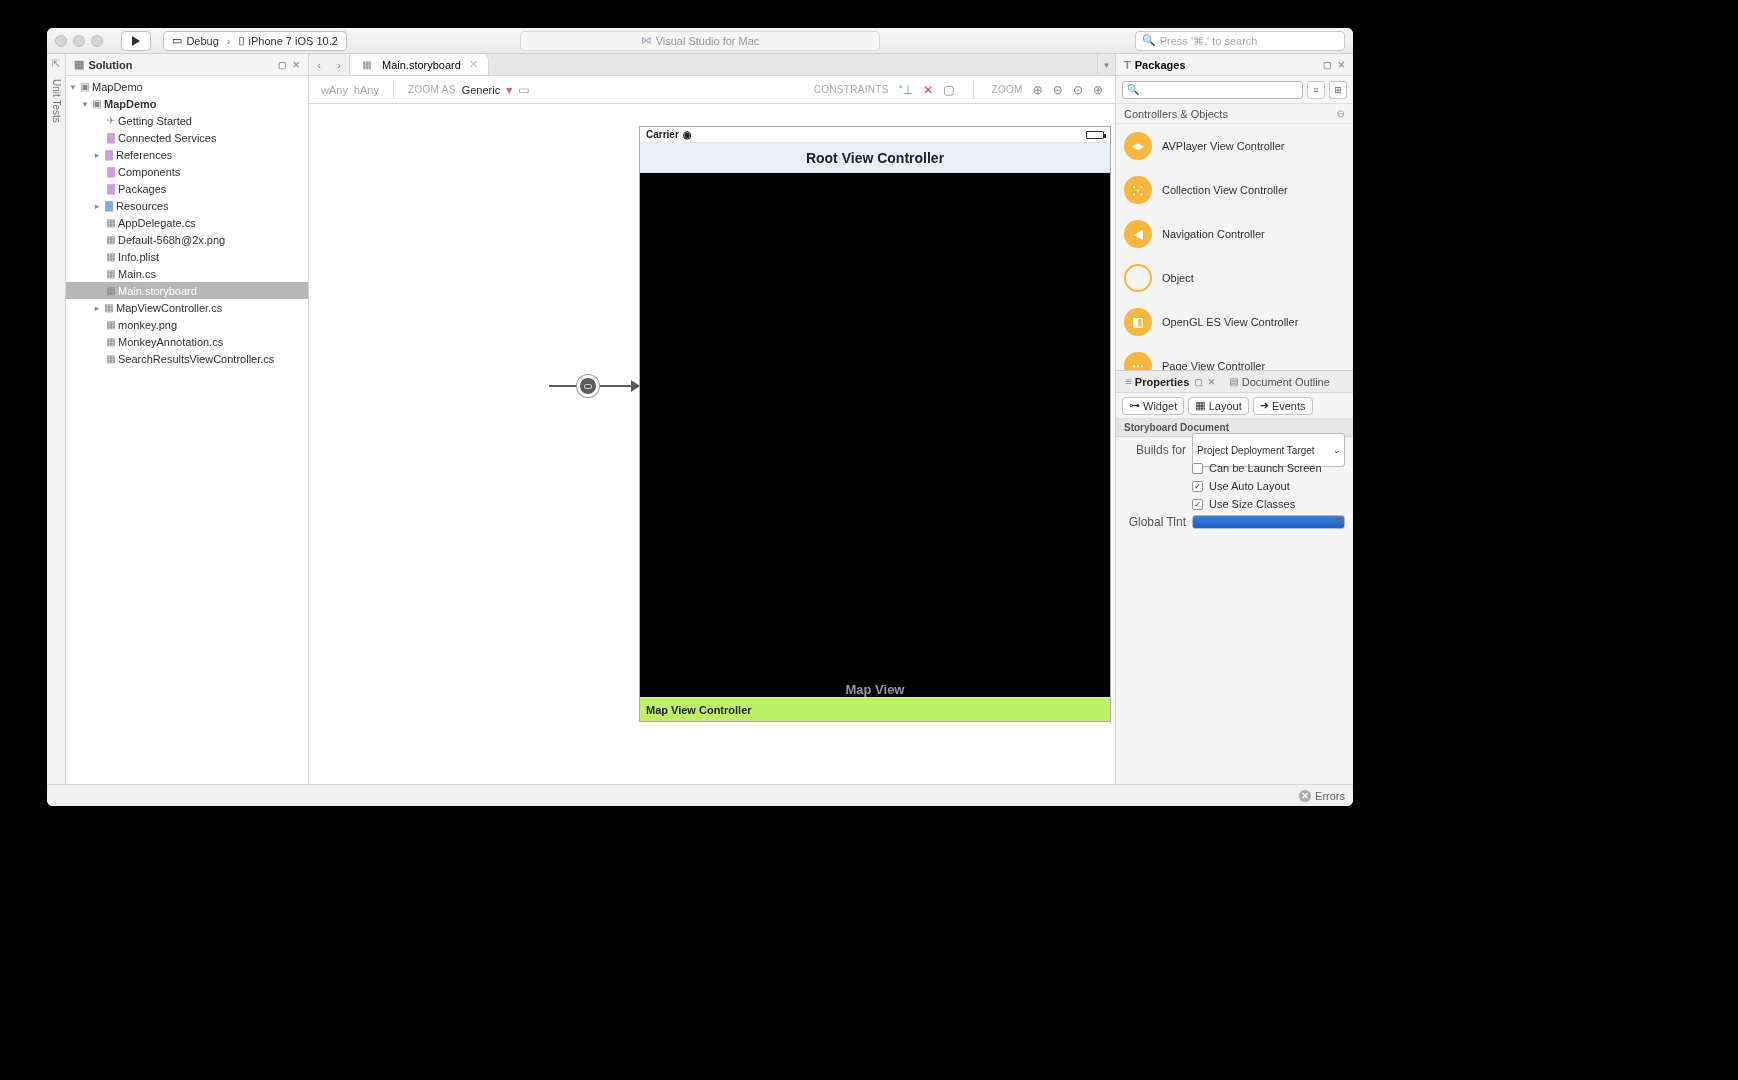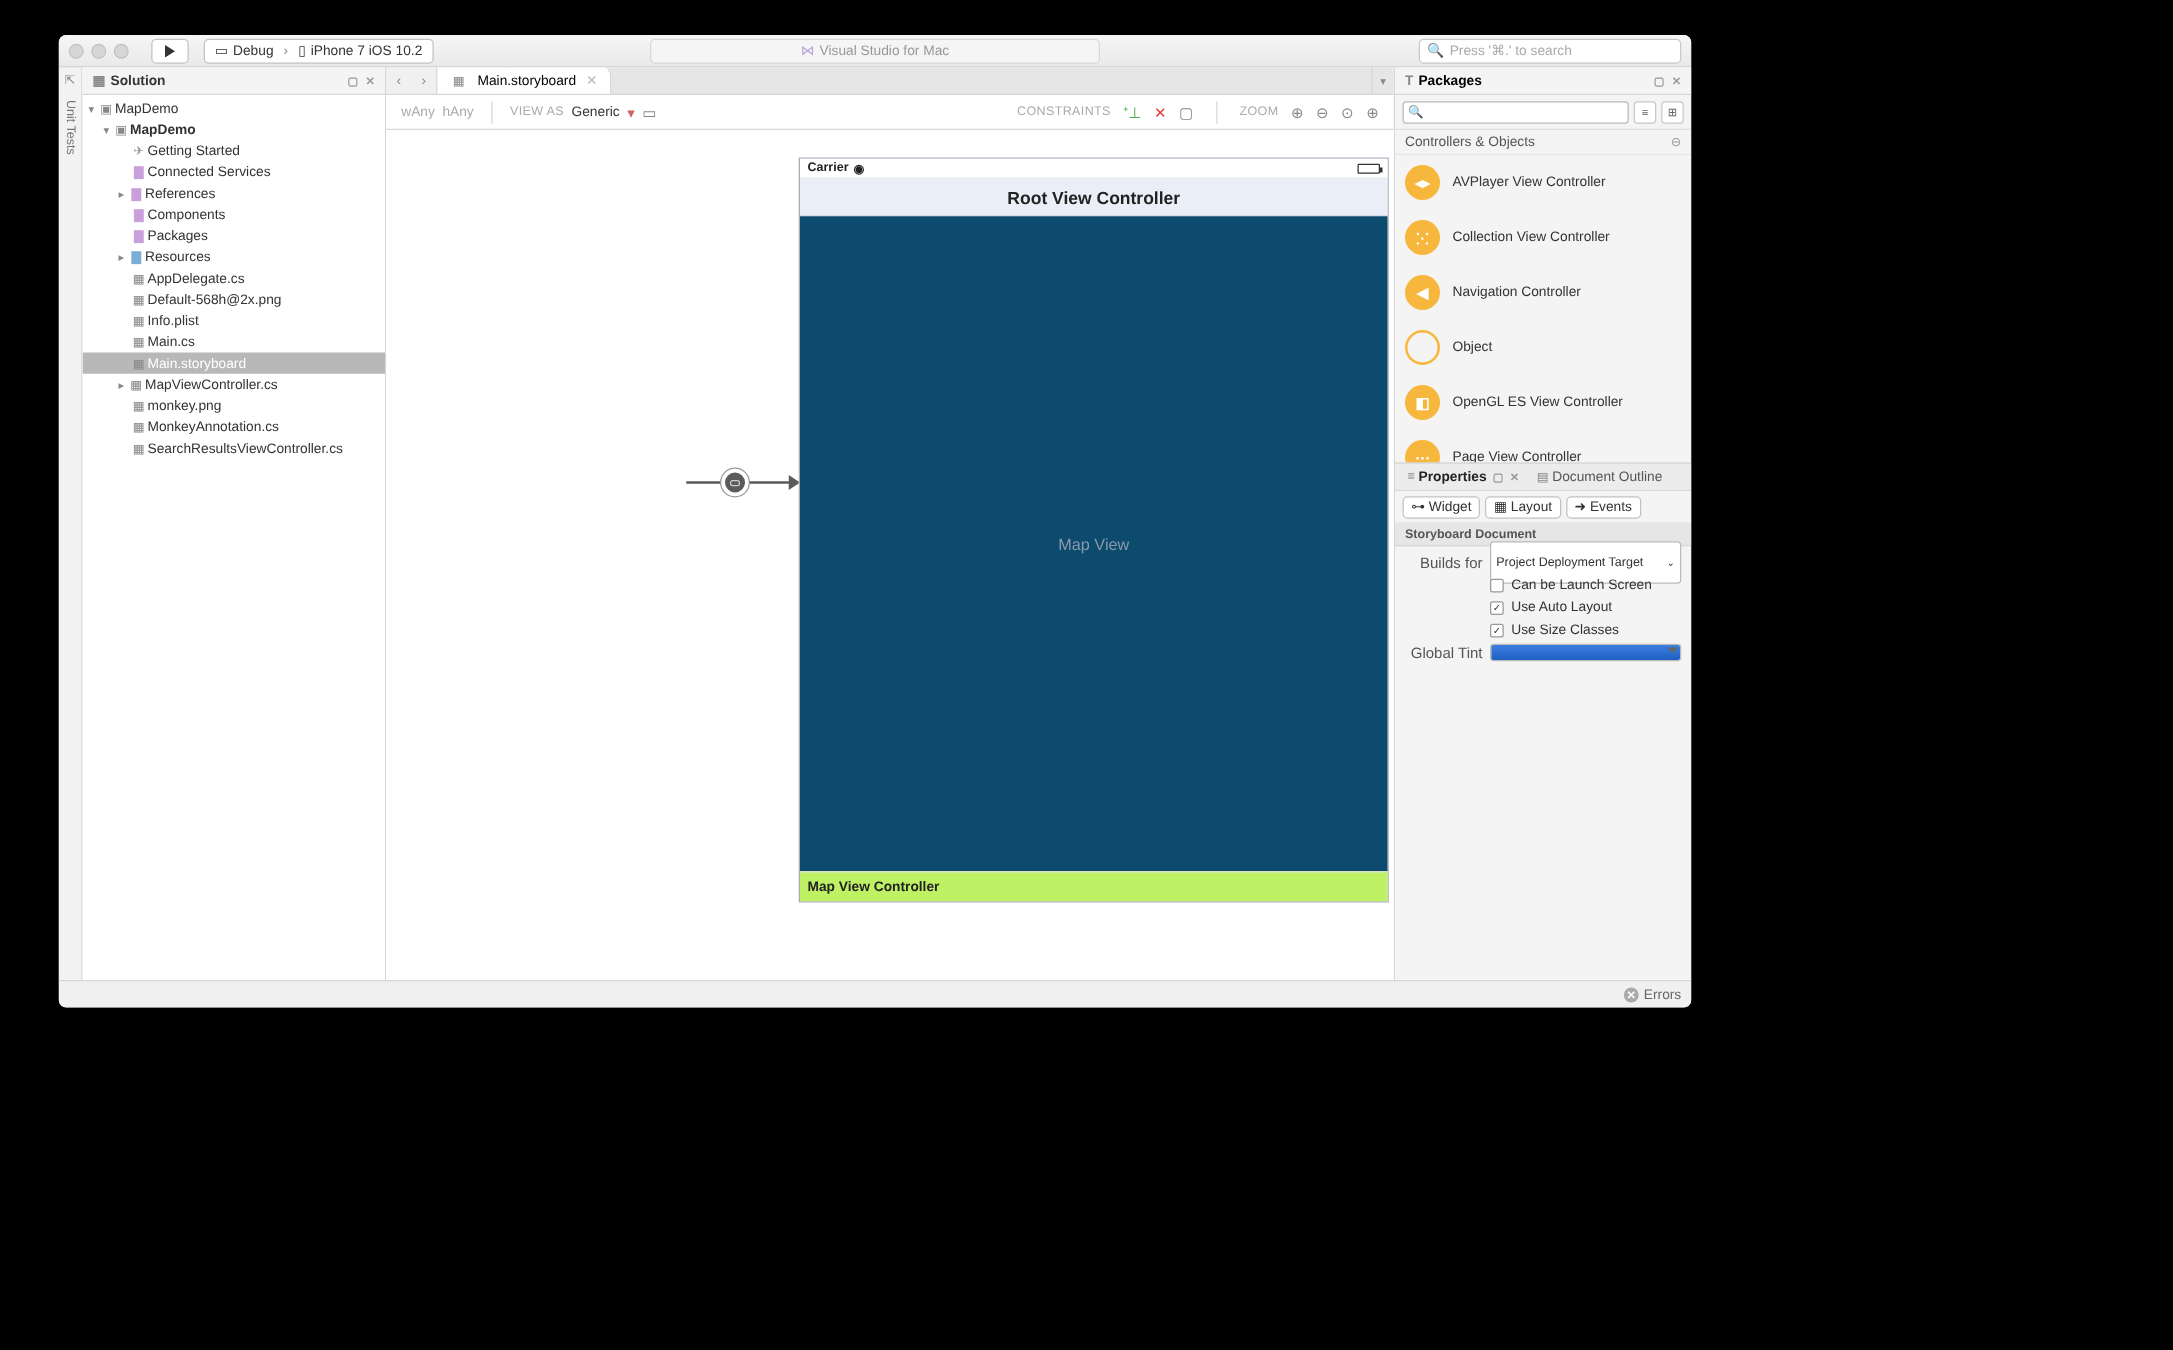--- a/index.html
+++ b/index.html
@@ -61,21 +61,21 @@
 .scene1 .sub{font-size:12px;color:#bbb;font-style:italic;}
 .scene1 .bot{height:24px;background:#fff;border-top:1px solid #ddd;}
 .segue{position:absolute;left:240px;top:270px;width:90px;height:24px;display:flex;align-items:center;}
 .segue-line{flex:1;height:2px;background:#5b5b5b;position:relative;}
 .segue-line:after{content:"";position:absolute;right:-1px;top:-5px;border-left:9px solid #5b5b5b;border-top:6px solid transparent;border-bottom:6px solid transparent;}
 .segue-dot{width:22px;height:22px;border-radius:50%;background:#5b5b5b;border:3px solid #fff;box-shadow:0 0 0 1px #999;position:absolute;left:28px;display:flex;align-items:center;justify-content:center;}
 .segue-dot span{width:8px;height:5px;border:1.5px solid #ccc;border-radius:2px;}
 .scene2{position:absolute;left:330px;top:22px;width:472px;height:596px;border:1px solid #aab;background:#fff;}
 .scene2 .topbar{height:16px;background:#fff;border-bottom:1px solid #e4e8ef;display:flex;align-items:center;padding:0 6px;font-size:10px;font-weight:700;color:#222;gap:4px;}
 .scene2 .title{height:30px;background:#e9eef7;border-bottom:1px solid #d3dce9;display:flex;align-items:center;justify-content:center;font-size:14px;font-weight:700;color:#222;}
-.scene2 .mapview{height:calc(100% - 70px);background:#0c4a6e;display:flex;align-items:center;justify-content:center;color:#89a;font-size:13px;font-weight:400;}
+.scene2 .mapview{height:calc(100% - 70px);background:#000000;display:flex;align-items:flex-end;justify-content:center;color:#89a;font-size:13px;font-weight:700;}
 .scene2 .bot{height:24px;background:#bef264;border-top:1px solid #ddd;display:flex;align-items:center;padding-left:6px;font-size:11px;font-weight:700;color:#222;}
 .wifi{font-size:10px;}
 .right-col { width:237px; display:flex; flex-direction:column; background:#f4f4f4;}
 .toolbox-hdr{height:22px;border-bottom:1px solid #d8d8d8;background:#f4f4f4;display:flex;align-items:center;padding:0 8px;font-size:11px;font-weight:600;gap:4px;}
 .toolbox-hdr .ctrls{margin-left:auto;display:flex;gap:6px;font-size:9px;color:#999;}
 .toolbox-search{height:28px;border-bottom:1px solid #e0e0e0;display:flex;align-items:center;padding:0 6px;gap:4px;}
 .toolbox-search .inp{flex:1;height:18px;border:1px solid #b8b8b8;border-radius:3px;background:#fff;display:flex;align-items:center;padding:0 4px;}
 .toolbox-search .inp input{border:0;outline:0;flex:1;font-size:11px;}
 .toolbox-search .btn{width:18px;height:18px;border:1px solid #c8c8c8;border-radius:3px;background:#fff;display:flex;align-items:center;justify-content:center;font-size:9px;color:#666;}
 .cat-hdr{height:20px;display:flex;align-items:center;padding:0 8px;font-size:11px;color:#555;border-bottom:1px solid #e6e6e6;}
@@ -240,21 +240,21 @@
           <span class="ic">▦</span>
           <span>Main.storyboard</span>
           <span class="cls">✕</span>
         </div>
         <span class="drop">▾</span>
       </div>
       <div class="designer-toolbar">
         <span class="dt-any">wAny</span>
         <span class="dt-any">hAny</span>
         <span class="dt-sep"></span>
-        <span class="dt-label">VIEW AS</span>
+        <span class="dt-label">ZOOM AS</span>
         <span class="dt-val">Generic</span>
         <span class="dt-icon" style="color:#c66;">▾</span>
         <span class="dt-icon">▭</span>
         <div class="dt-right">
           <span class="dt-label">CONSTRAINTS</span>
           <span class="dt-icon green">⁺⊥</span>
           <span class="dt-icon red">✕</span>
           <span class="dt-icon">▢</span>
           <span class="dt-sep"></span>
           <span class="dt-label">ZOOM</span>

